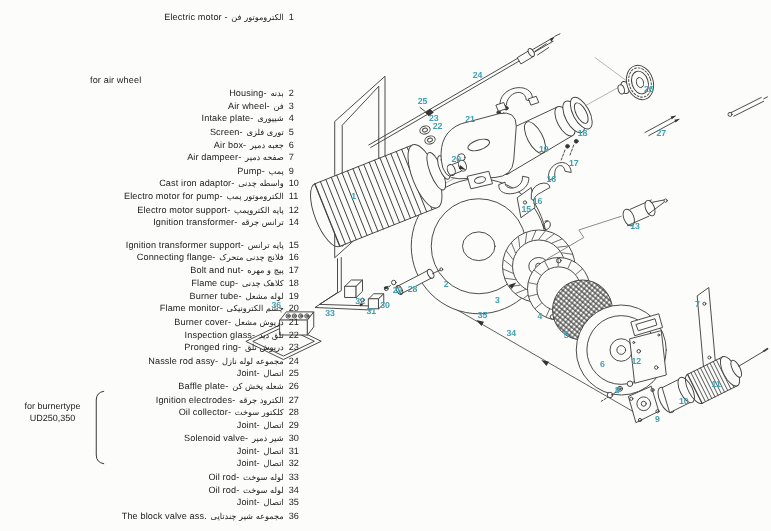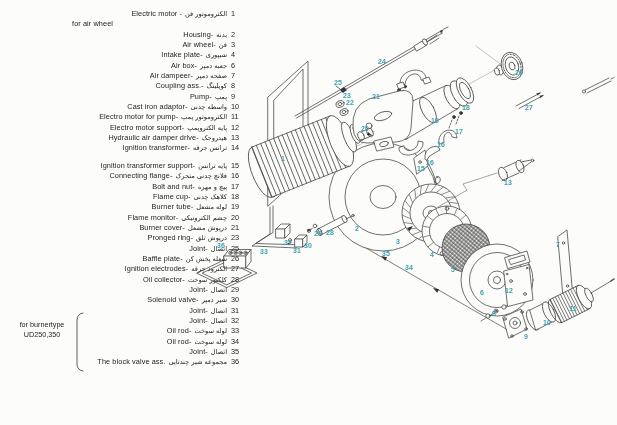--- a/index.html
+++ b/index.html
@@ -7,21 +7,21 @@
     width:617px;height:425px;position:relative;overflow:hidden;
     background:#fcfcfa;font-family:"Liberation Sans",sans-serif;
   }
   #diagram-svg{position:absolute;left:0;top:0;}
   #parts-list{position:absolute;left:0;top:9px;width:245px;}
   .prow{display:flex;justify-content:flex-end;align-items:baseline;
         height:10.35px;font-size:7.3px;color:#232323;white-space:nowrap;padding-left:32px;}
   .prow .en{letter-spacing:.1px;}
   .prow .fa{direction:rtl;font-family:"DejaVu Sans",sans-serif;font-size:6.6px;margin-left:3px;}
   .prow .num{width:14px;text-align:left;margin-left:4px;}
-  .prow.sub{justify-content:flex-start;padding-left:72px;}
+  .prow.sub{justify-content:flex-start;padding-left:72px;margin-top:40px;}
   .prow.gap{margin-top:7px;align-items:center;}
   .bracket-note{position:absolute;left:6px;top:320px;width:72px;text-align:center;
         font-size:7.2px;color:#232323;line-height:9.6px;}
   #diagram-labels .dlabel{
     position:absolute;transform:translate(-50%,-50%);
     font-size:7px;font-weight:bold;color:#3d9fb0;line-height:1;
   }
 </style>
 </head>
 <body>
@@ -402,58 +402,53 @@
       <span class="en">Air wheel-</span>
       <span class="fa">فن</span>
       <span class="num">3</span>
     </div>
     <div class="prow">
       <span class="en">Intake plate-</span>
       <span class="fa">شیپوری</span>
       <span class="num">4</span>
     </div>
     <div class="prow">
+      <span class="en">Screen-</span>
+      <span class="fa">توری فلزی</span>
+      <span class="num">5</span>
+    </div>
+    <div class="prow">
       <span class="en">Air box-</span>
       <span class="fa">جعبه دمپر</span>
       <span class="num">6</span>
     </div>
     <div class="prow">
       <span class="en">Air dampeer-</span>
       <span class="fa">صفحه دمپر</span>
       <span class="num">7</span>
     </div>
     <div class="prow">
-      <span class="en">Coupling ass.-</span>
-      <span class="fa">کوپلینگ</span>
-      <span class="num">8</span>
-    </div>
-    <div class="prow">
       <span class="en">Pump-</span>
       <span class="fa">پمپ</span>
       <span class="num">9</span>
     </div>
     <div class="prow">
       <span class="en">Cast iron adaptor-</span>
       <span class="fa">واسطه چدنی</span>
       <span class="num">10</span>
     </div>
     <div class="prow">
       <span class="en">Electro motor for pump-</span>
       <span class="fa">الکتروموتور پمپ</span>
       <span class="num">11</span>
     </div>
     <div class="prow">
       <span class="en">Electro motor support-</span>
       <span class="fa">پایه الکتروپمپ</span>
       <span class="num">12</span>
-    </div>
-    <div class="prow">
-      <span class="en">Hydraulic air damper drive-</span>
-      <span class="fa">هیدروجک</span>
-      <span class="num">13</span>
     </div>
     <div class="prow">
       <span class="en">Ignition transformer-</span>
       <span class="fa">ترانس جرقه</span>
       <span class="num">14</span>
     </div>
     <div class="prow gap">
       <span class="en">Ignition transformer support-</span>
       <span class="fa">پایه ترانس</span>
       <span class="num">15</span>
@@ -482,23 +477,33 @@
       <span class="en">Flame monitor-</span>
       <span class="fa">چشم الکترونیکی</span>
       <span class="num">20</span>
     </div>
     <div class="prow">
       <span class="en">Burner cover-</span>
       <span class="fa">درپوش مشعل</span>
       <span class="num">21</span>
     </div>
     <div class="prow">
+      <span class="en">Inspection glass-</span>
+      <span class="fa">تلق دید</span>
+      <span class="num">22</span>
+    </div>
+    <div class="prow">
       <span class="en">Pronged ring-</span>
       <span class="fa">درپوش تلق</span>
       <span class="num">23</span>
+    </div>
+    <div class="prow">
+      <span class="en">Nassle rod assy-</span>
+      <span class="fa">مجموعه لوله نازل</span>
+      <span class="num">24</span>
     </div>
     <div class="prow">
       <span class="en">Joint-</span>
       <span class="fa">اتصال</span>
       <span class="num">25</span>
     </div>
     <div class="prow">
       <span class="en">Baffle plate-</span>
       <span class="fa">شعله پخش کن</span>
       <span class="num">26</span>

